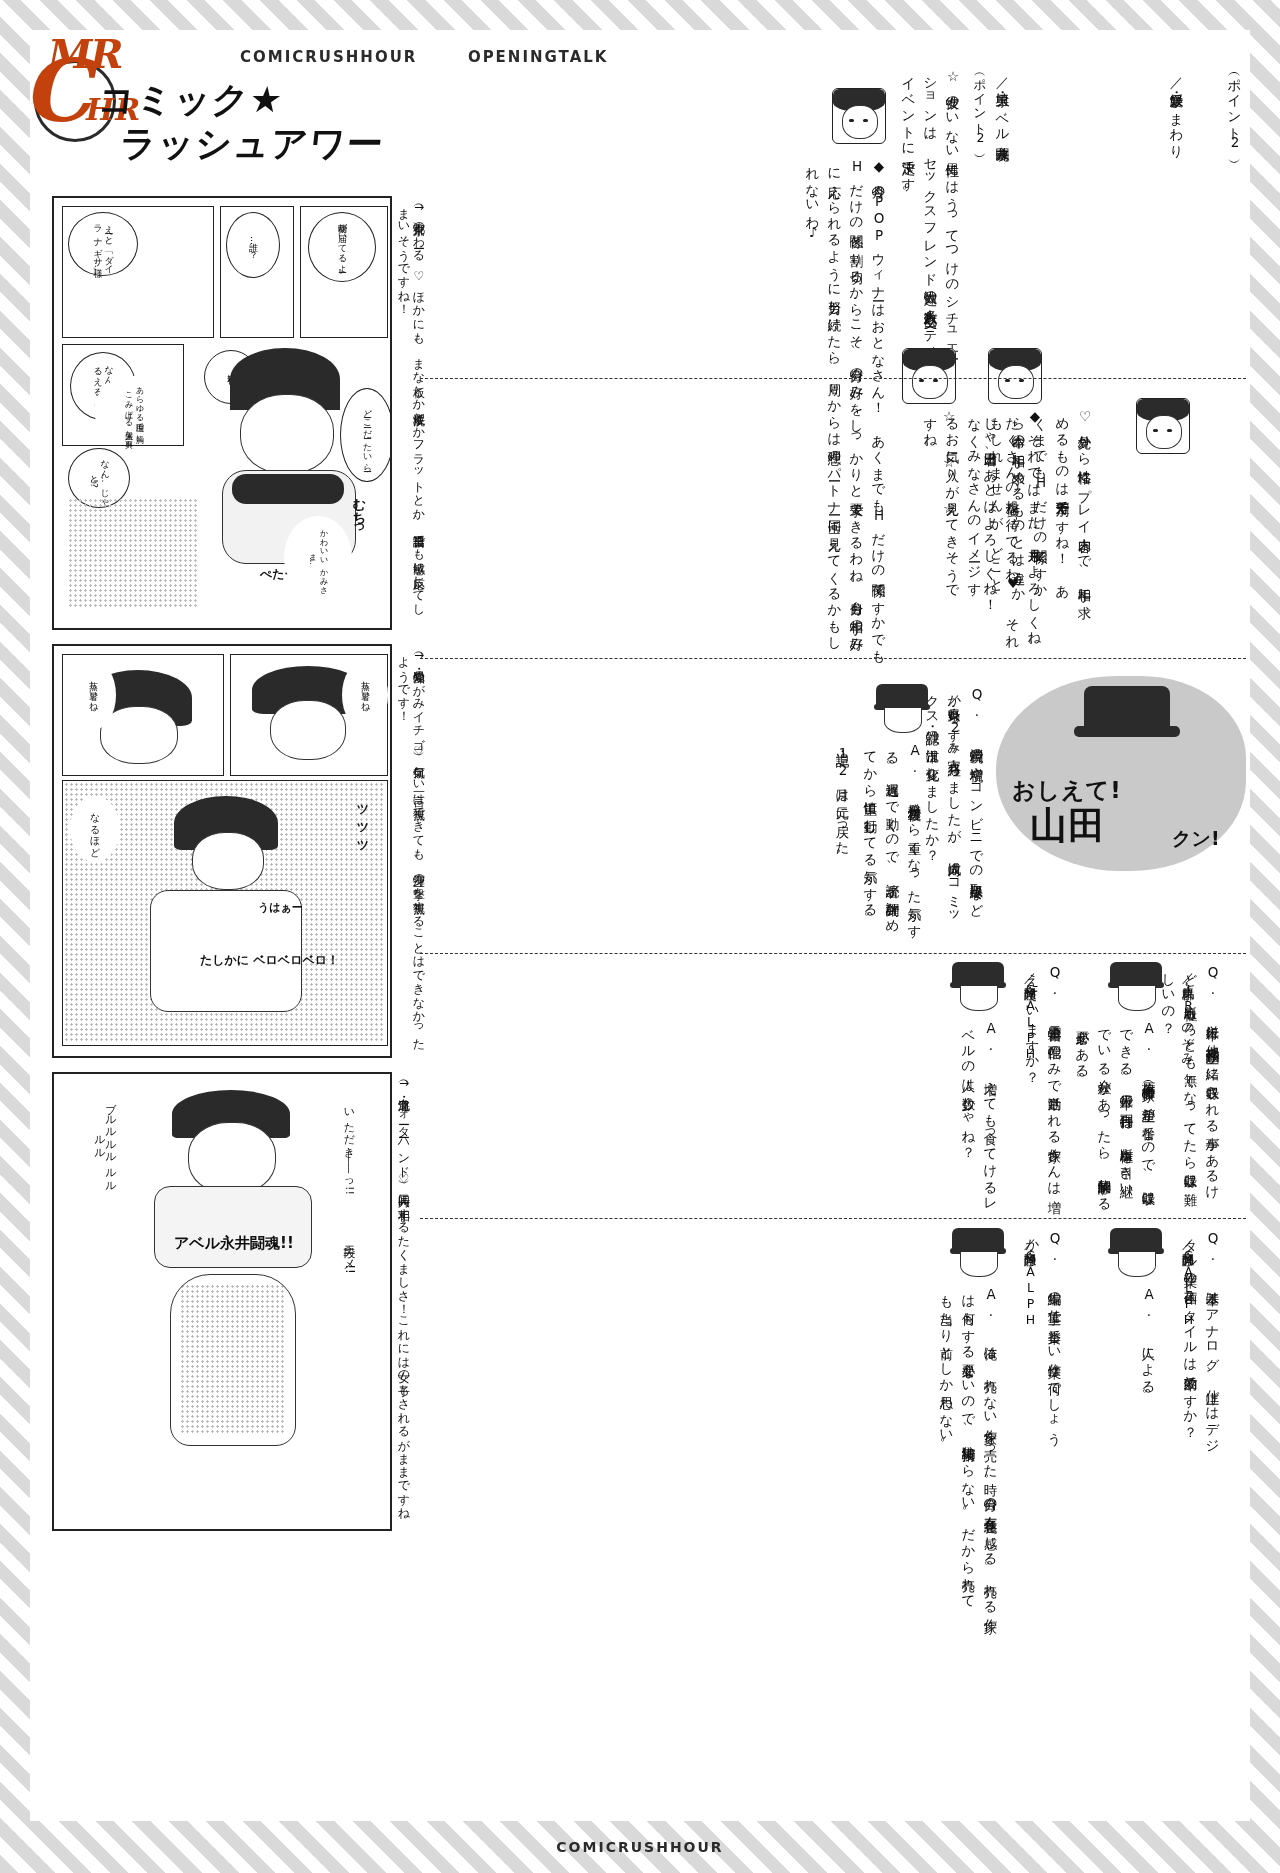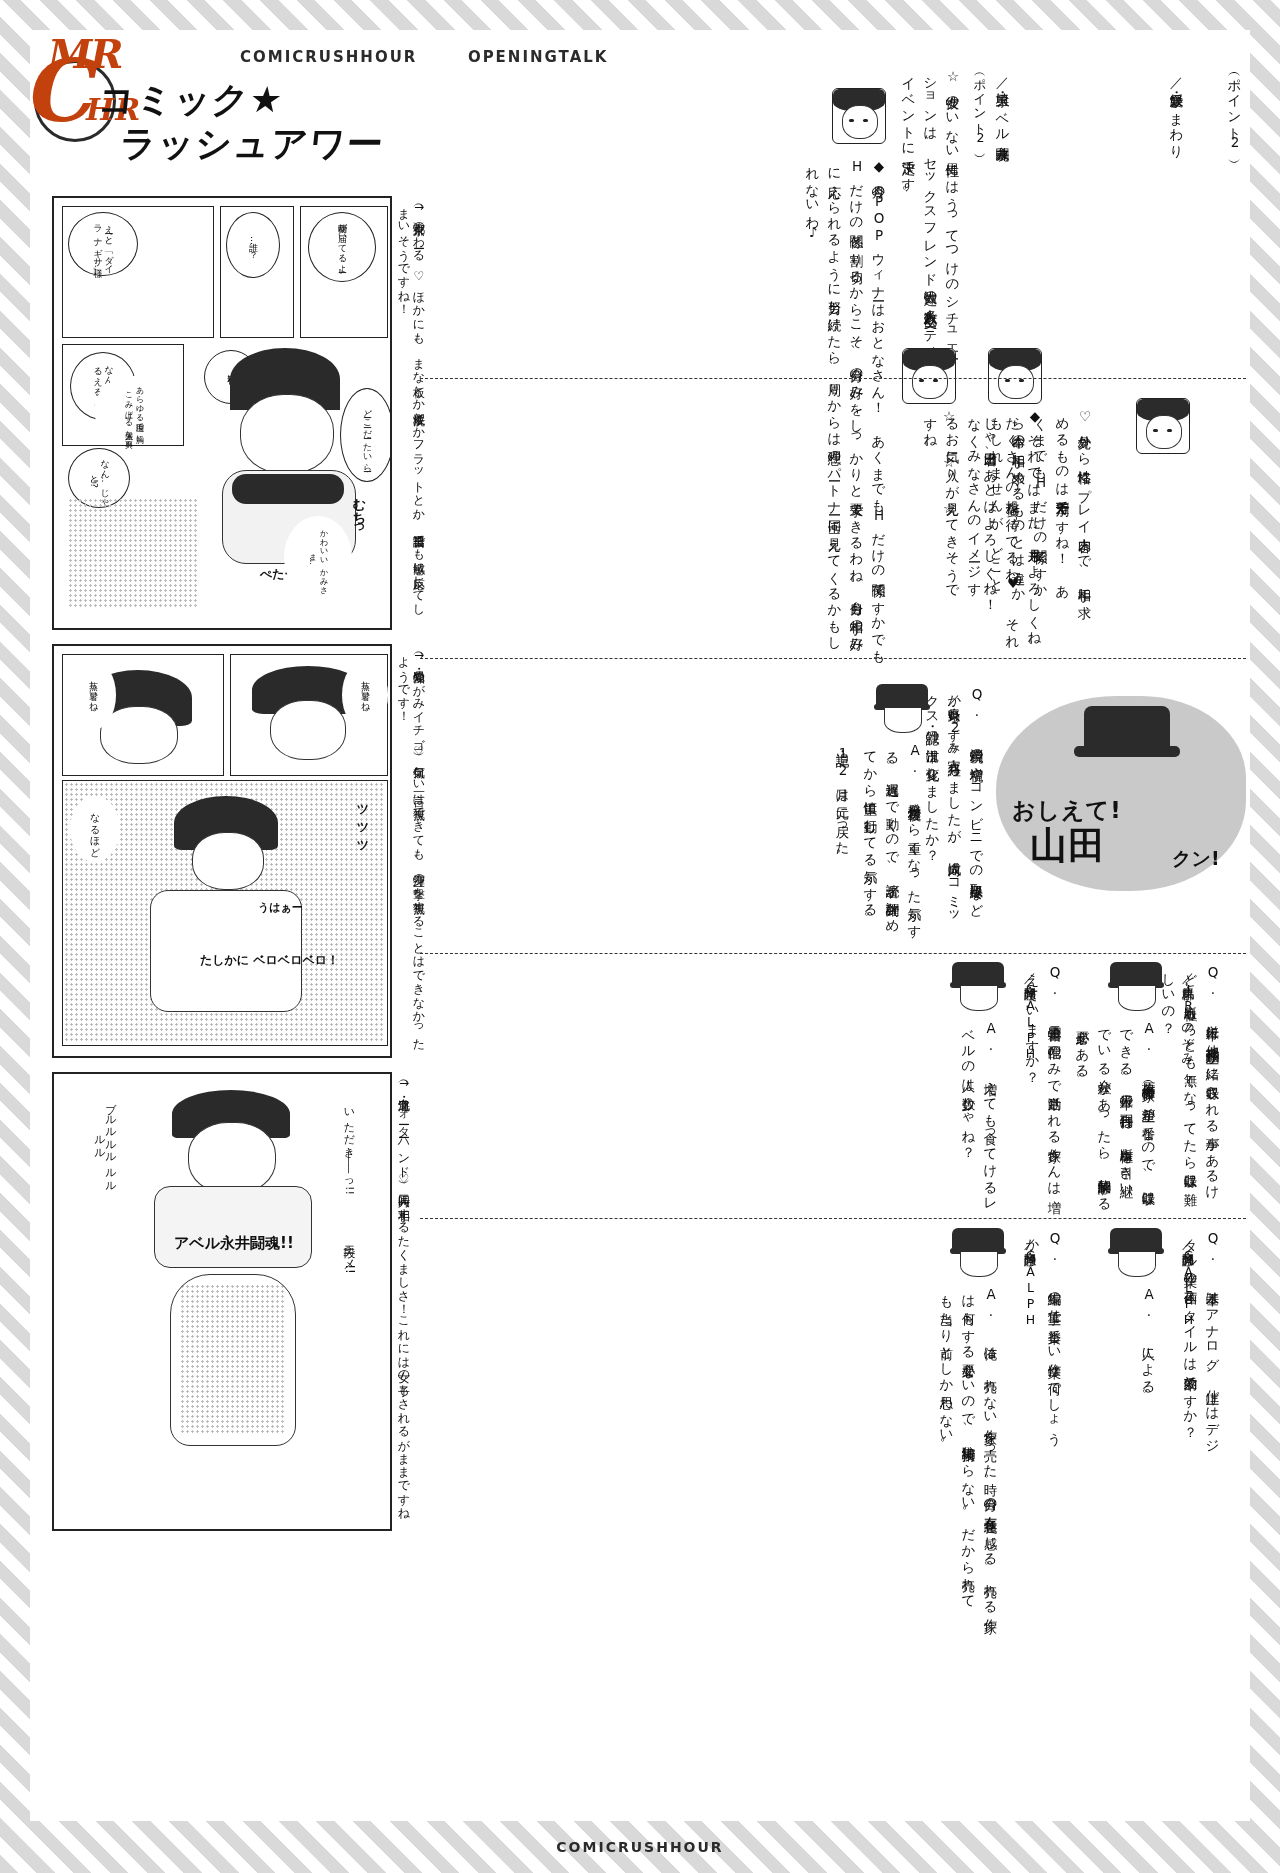--- a/index.html
+++ b/index.html
@@ -294,21 +294,21 @@
       <div class="face"></div>
       <div class="eye l"></div>
       <div class="eye r"></div>
   </div>
 
   <div class="hrule" style="left:0;right:0;top:320px;"></div>
   <div class="hrule" style="left:0;right:0;top:600px;"></div>
   <div class="hrule" style="left:0;right:0;top:895px;"></div>
   <div class="hrule" style="left:0;right:0;top:1160px;"></div>
 
-  <div class="yamada-box" style="right:0px;top:638px;">
+  <div class="yamada-box" style="right:0px;top:618px;">
     <div class="blob"></div>
     <div class="bighat">
       <div class="top"></div>
         <div class="br"></div>
     </div>
     <div class="yamada-title">
       <span class="ln1">おしえて!</span>
       <span class="ln2">山田</span>
     </div>
     <div style="position:absolute;left:176px;top:150px;font-weight:bold;font-size:19px;color:#111;">クン!</div>

